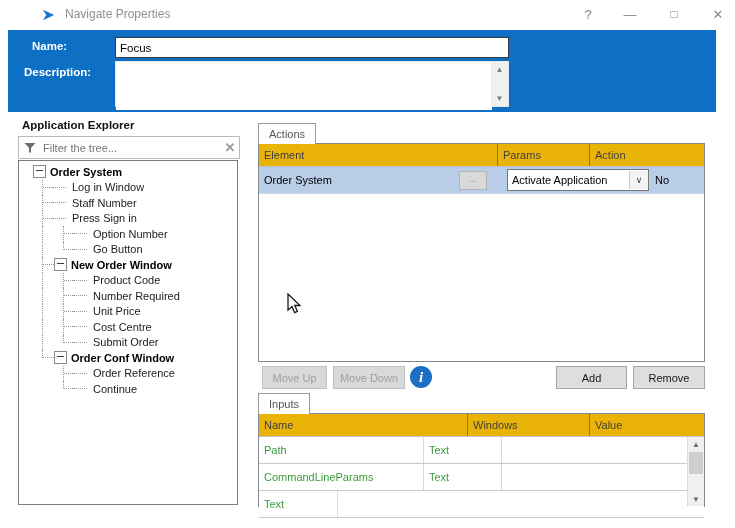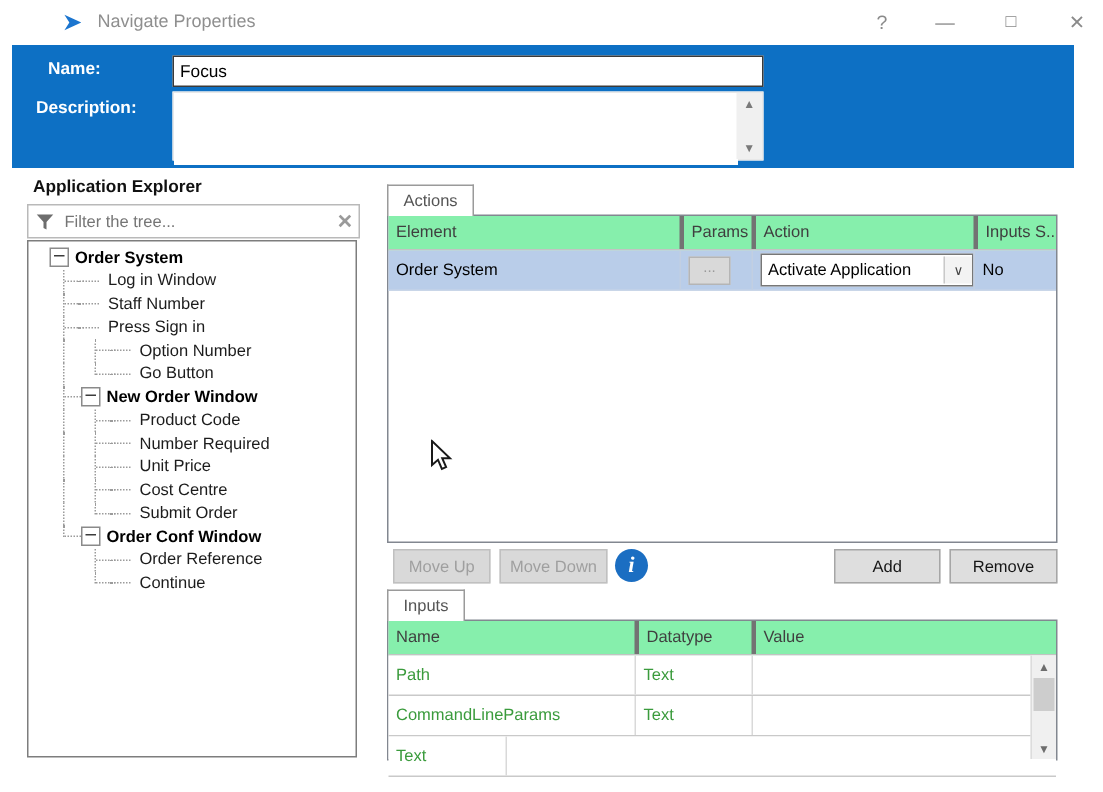--- a/index.html
+++ b/index.html
@@ -50,23 +50,23 @@
   .slot-dash{width:14px;height:15.5px;position:relative;flex:none;}
   .slot-dash::before{content:"";position:absolute;left:-2px;right:2px;top:7px;border-top:1px dotted #9b9b9b;}
   
   .tab{position:absolute;height:20px;background:#fff;border:1px solid #9a9a9a;border-bottom:none;
        display:flex;align-items:center;padding:0 10px;font-size:11px;color:#555;z-index:2;}
   .tab-actions{left:258px;top:123px;}
   .tab-inputs{left:258px;top:393px;}
   
   .grid{position:absolute;background:#fff;border:1px solid #828790;box-sizing:border-box;}
   .actions-grid{left:258px;top:143px;width:447px;height:219px;}
-  .grid-head{display:flex;height:22px;border-bottom:1px solid #c3c3c3;background:#86efac;}
+  .grid-head{display:flex;height:22px;border-bottom:1px solid #c3c3c3;background:#eab308;gap:44px;}
   .grid-head .hc{font-size:11px;color:#3f3f3f;display:flex;align-items:center;padding-left:5px;box-sizing:border-box;
-                 border-left:3px solid #737373;overflow:hidden;white-space:nowrap;}
+                 border-left:1px solid #737373;overflow:hidden;white-space:nowrap;}
   .grid-head .hc:first-child{border-left:none;}
   .a-col0{width:194px;flex:none;} .a-col1{width:48px;flex:none;} .a-col2{width:148px;flex:none;} .a-col3{flex:1;}
   .grid-row{display:flex;height:26px;background:var(--selrow);border-bottom:1px solid #c9d6e8;}
   .grid-row .rc{font-size:11px;display:flex;align-items:center;padding-left:5px;box-sizing:border-box;
                 border-left:1px solid #c2cfe2;overflow:hidden;white-space:nowrap;}
   .grid-row .rc:first-child{border-left:none;}
   .params-btn{width:26px;height:17px;background:#d9d9d9;border:1px solid #b5b5b5;color:#9a9a9a;font-size:10px;
               line-height:13px;text-align:center;cursor:default;}
   .combo{width:140px;height:20px;background:#fff;border:1px solid #777;display:flex;align-items:center;cursor:default;}
   .combo .ct{flex:1;font-size:11px;padding-left:4px;white-space:nowrap;overflow:hidden;}
@@ -248,21 +248,21 @@
   <div class="btn disabled btn-moveup">Move Up</div>
   <div class="btn disabled btn-movedown">Move Down</div>
   <div class="info-badge">i</div>
   <div class="btn normal btn-add">Add</div>
   <div class="btn normal btn-remove">Remove</div>
 
   <div class="tab tab-inputs">Inputs</div>
   <div class="grid inputs-grid">
     <div class="grid-head">
       <div class="hc i-col0">Name</div>
-      <div class="hc i-col1">Datatype</div>
+      <div class="hc i-col1">Windows</div>
       <div class="hc i-col2">Value</div>
     </div>
     <div class="inputs-body" id="inputsBody">
         <div class="grid-row">
           <div class="rc i-col0 green">Path</div>
           <div class="rc i-col1 green">Text</div>
           <div class="rc i-col2"></div>
         </div>
         <div class="grid-row">
           <div class="rc i-col0 green">CommandLineParams</div>

